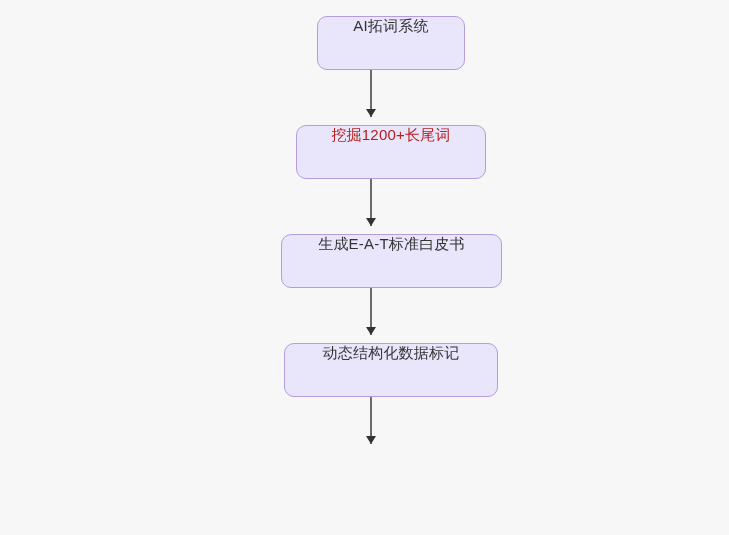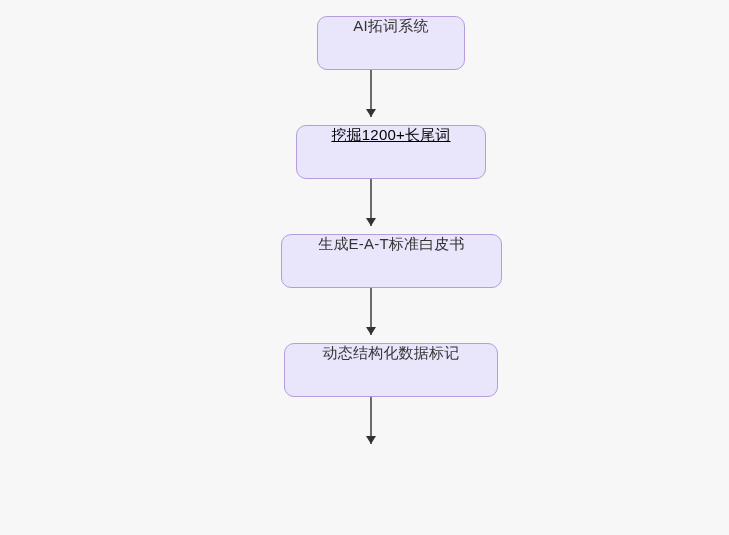--- a/index.html
+++ b/index.html
@@ -81,21 +81,21 @@
     <div class="edge-arrow" style="top: 39px; border-top-color: rgb(51, 51, 51);"></div>
   </div>
   <div class="edge" id="edge-e4" style="left: 371px; top: 397px;">
     <div class="edge-line" style="height: 47px; background: rgb(107, 107, 107);"></div>
     <div class="edge-arrow" style="top: 39px; border-top-color: rgb(51, 51, 51);"></div>
   </div>
 
   <div class="node" id="node-n1" style="left: 297px; top: 16px; width: 148px; height: 54px; background: rgb(233, 229, 251); border-color: rgb(179, 157, 219); color: rgb(51, 51, 51);">
     <span class="node-label">AI拓词系统</span>
   </div>
-  <div class="node" id="node-n2" style="left: 276px; top: 125px; width: 190px; height: 54px; background: rgb(233, 229, 251); border-color: rgb(179, 157, 219); color: #000000; text-decoration: underline;">
+  <div class="node" id="node-n2" style="left: 276px; top: 125px; width: 190px; height: 54px; background: rgb(233, 229, 251); border-color: rgb(179, 157, 219); color: #b91c1c;">
     <span class="node-label">挖掘1200+长尾词</span>
   </div>
   <div class="node" id="node-n3" style="left: 261px; top: 234px; width: 221px; height: 54px; background: rgb(233, 229, 251); border-color: rgb(179, 157, 219); color: rgb(51, 51, 51);">
     <span class="node-label">生成E-A-T标准白皮书</span>
   </div>
   <div class="node" id="node-n4" style="left: 264px; top: 343px; width: 214px; height: 54px; background: rgb(233, 229, 251); border-color: rgb(179, 157, 219); color: rgb(51, 51, 51);">
     <span class="node-label">动态结构化数据标记</span>
   </div>
 
 </div>

